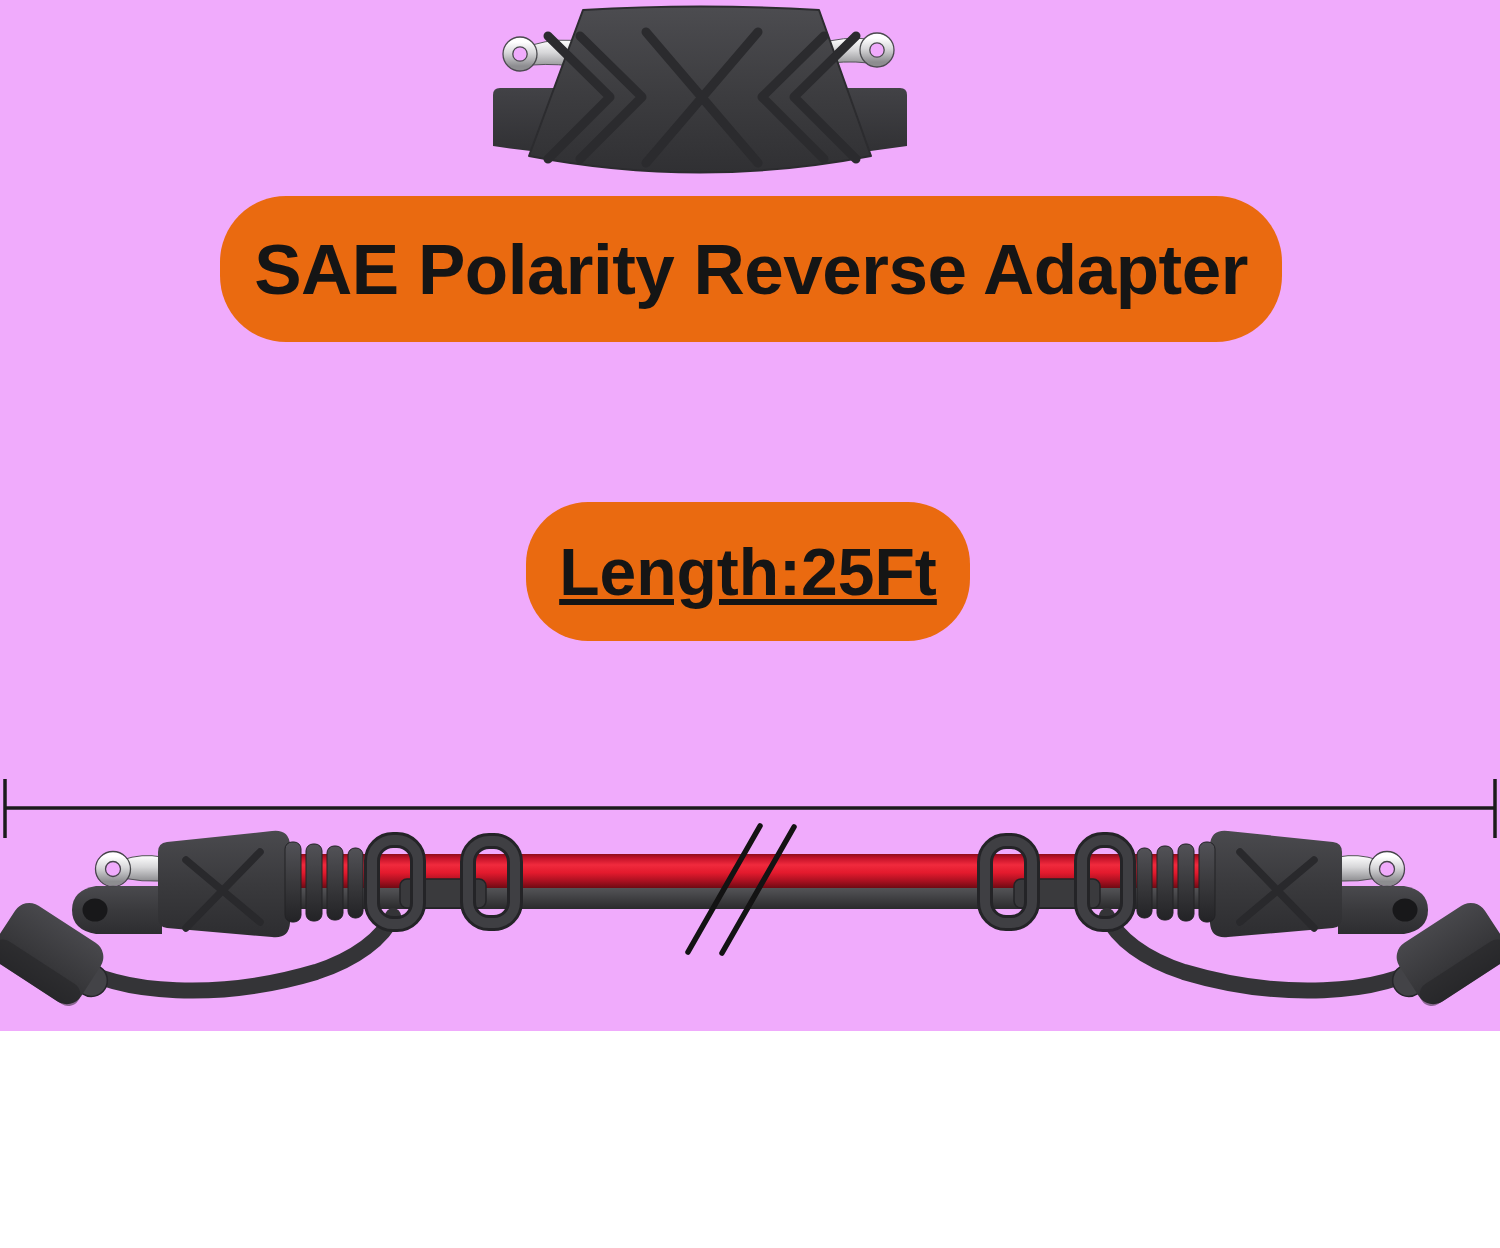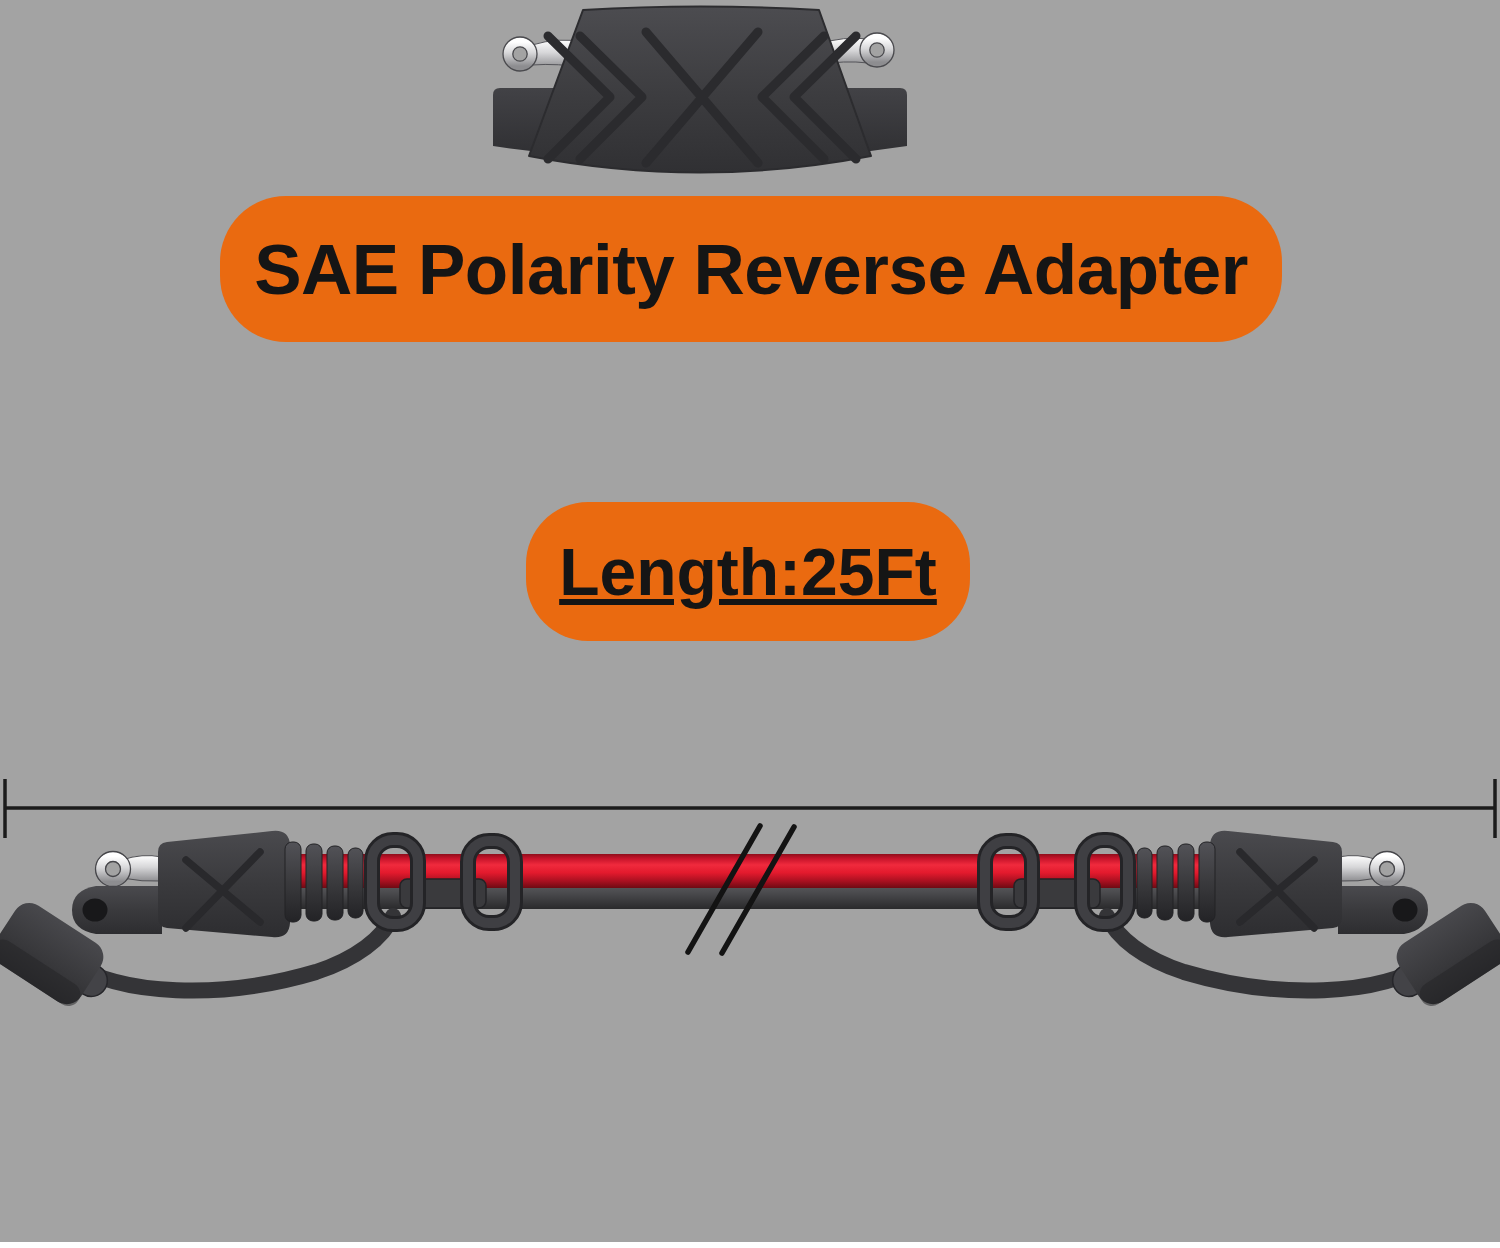--- a/index.html
+++ b/index.html
@@ -1,16 +1,16 @@
 <!DOCTYPE html>
 <html style="--badge-background: #ea6a10; --badge-text: #151515; --cable-red: #e61a2c; --plastic-dark: #3a3a3d; --metal-silver: #d9d9db; --line-black: #1b1b1b;"><head>
 <meta charset="utf-8">
 <style>
   html,body{margin:0;padding:0;background:#ffffff;}
-  .page{position:relative;width:1500px;height:1242px;background:#a3a3a3;overflow:hidden;
+  .page{position:relative;width:1500px;height:1031px;background:#f0abfc;overflow:hidden;
         font-family:"Liberation Sans",sans-serif;text-align:center;}
   svg{position:absolute;display:block;}
   .adapter-svg{left:440px;top:0;width:620px;height:200px;}
   .cable-svg{left:0;top:770px;width:1500px;height:270px;}
   .badge{position:absolute;background:var(--badge-background,#ea6a10);
          color:var(--badge-text,#151515);
          display:flex;align-items:center;justify-content:center;
          font-weight:bold;white-space:nowrap;}
   .badge-adapter{left:220px;top:196px;width:1062px;height:146px;border-radius:66px;
                  font-size:71px;letter-spacing:-0.5px;}

